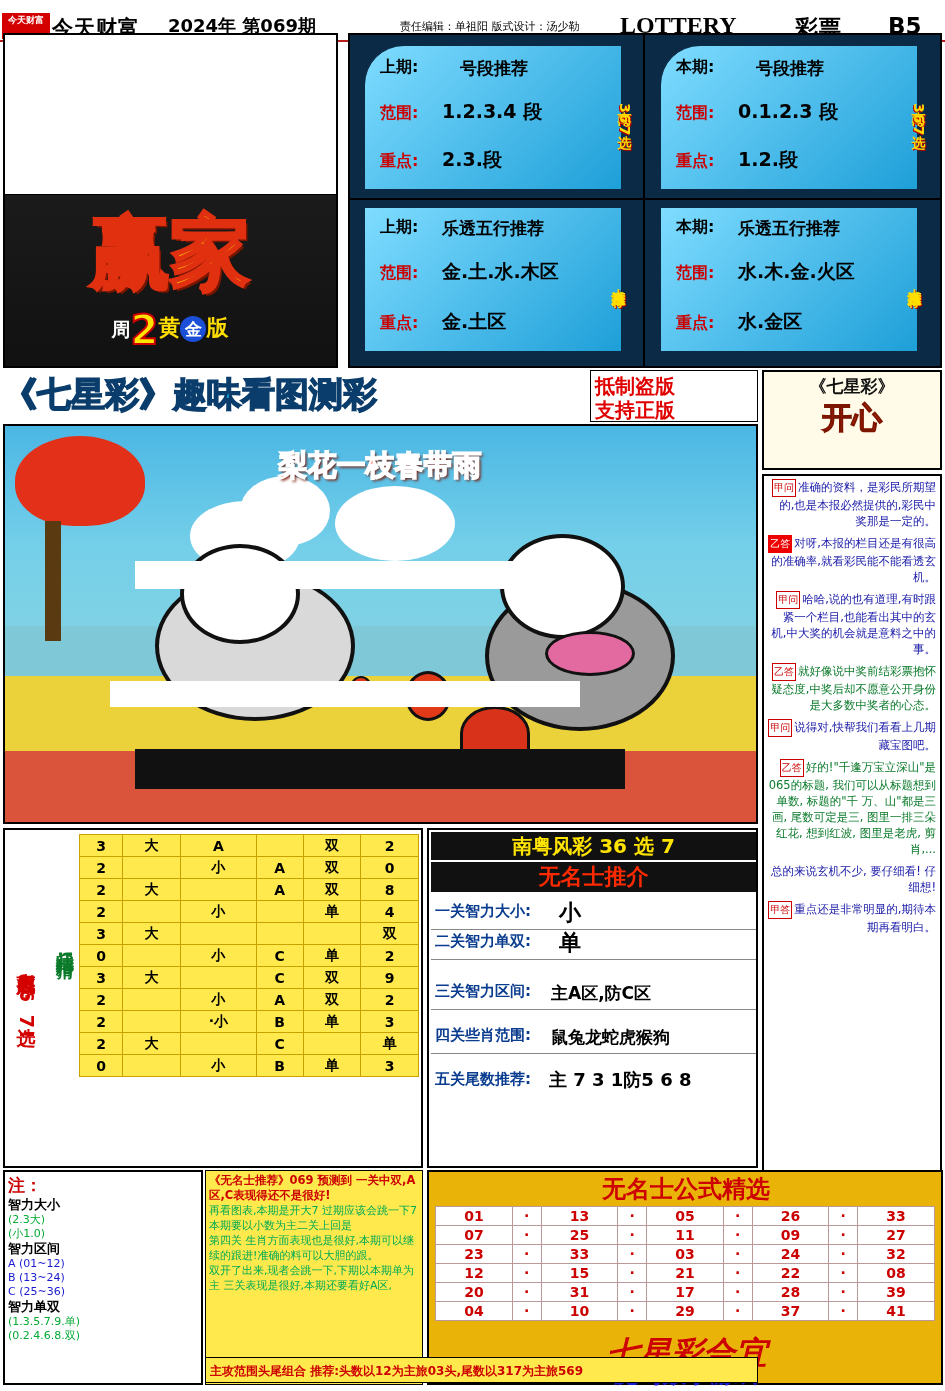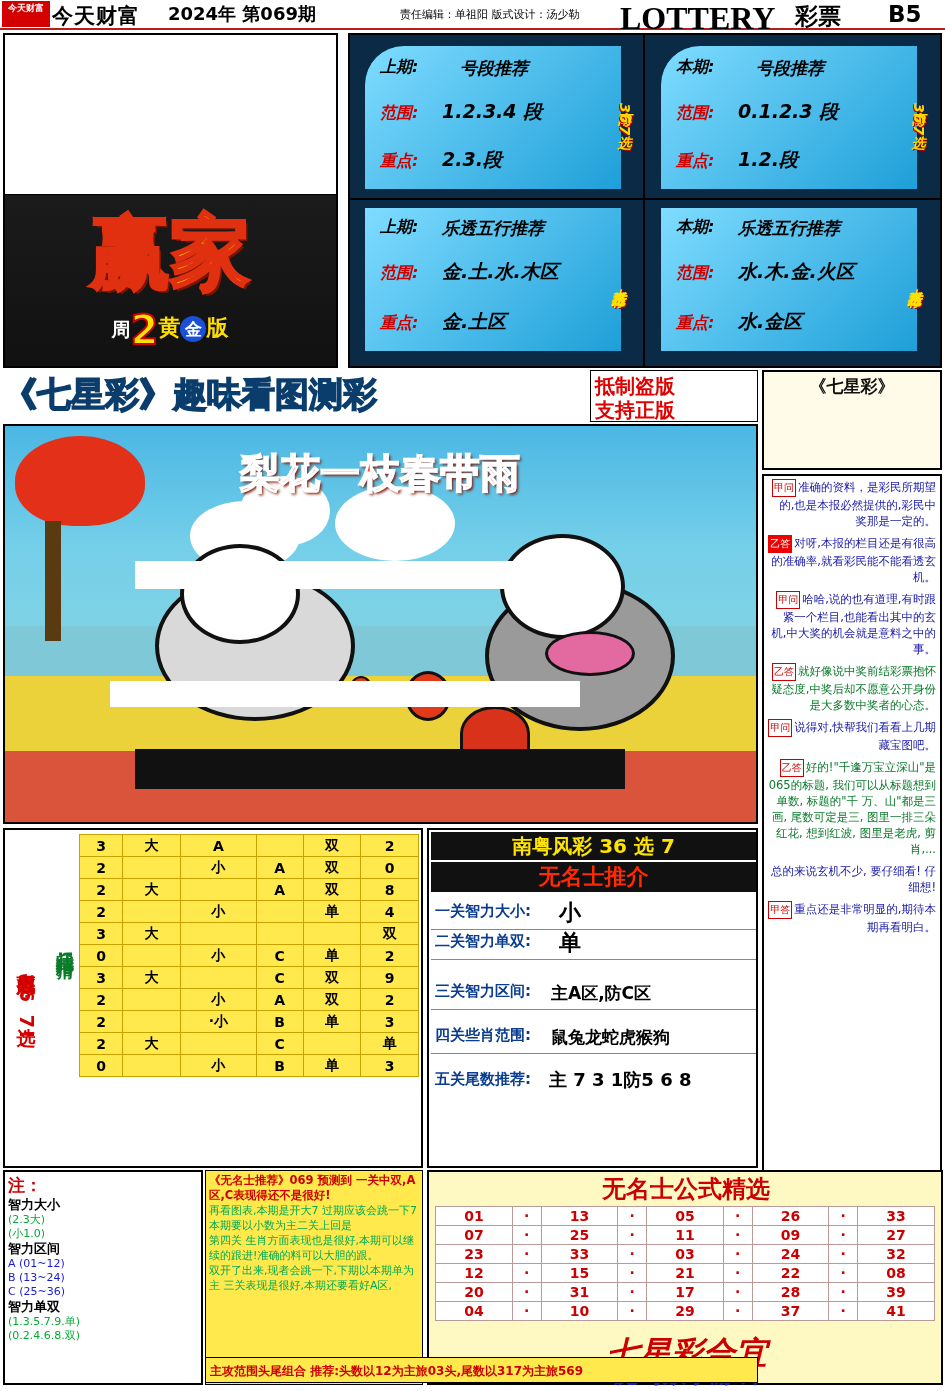--- a/index.html
+++ b/index.html
@@ -7,47 +7,47 @@
   body {
     width: 945px; height: 1391px;
     background: #ffffff;
     font-family: "DejaVu Sans", "Liberation Sans", sans-serif;
     position: relative;
     overflow: hidden;
   }
   .page { position:relative; width:945px; height:1391px; }
 
   
-  .header { position:absolute; left:0; top:0; width:945px; height:30px; border-bottom:2px solid #b91c1c; }
+  .header { position:absolute; left:0; top:12px; width:945px; height:30px; border-bottom:2px solid #b91c1c; }
   .hdr-logo { position:absolute; left:2px; top:1px; width:48px; height:26px; background:#d40000; color:#fff;
      font-size:9px; line-height:9px; font-weight:bold; text-align:center; padding-top:3px; letter-spacing:0px;}
   .hdr-brand { position:absolute; left:52px; top:2px; font-size:21px; font-weight:bold; color:#000; letter-spacing:1px;}
   .hdr-issue { position:absolute; left:168px; top:2px; font-size:18px; font-weight:bold; color:#000;}
   .hdr-credit { position:absolute; left:400px; top:7px; font-size:11px; color:#000;}
-  .hdr-lottery { position:absolute; left:620px; top:0px; font-size:32px; font-weight:bold; color:#000; font-family:"Liberation Serif",serif;}
+  .hdr-lottery { position:absolute; left:620px; top:0px; font-size:24px; font-weight:bold; color:#000; font-family:"Liberation Serif",serif;}
   .hdr-cn { position:absolute; left:795px; top:1px; font-size:23px; font-weight:bold;}
   .hdr-b5 { position:absolute; left:888px; top:1px; font-size:23px; font-weight:bold;}
 
   
   .winner { position:absolute; left:3px; top:33px; width:335px; height:335px; border:2px solid #000; background:#fff;}
   .winner-top { position:absolute; left:0; top:0; width:331px; height:160px; background:#fff; border-bottom:1px solid #000;}
   .winner-bot { position:absolute; left:0; top:160px; width:331px; height:171px;
       background:linear-gradient(180deg,#1b1b1b,#111);}
   .winner-char { position:absolute; left:40px; top:10px; width:250px; height:95px;
       color:#ffd400; font-size:80px; font-weight:bold; text-align:center; line-height:95px;
       -webkit-text-stroke:3px #e03010; text-shadow:3px 3px 0 #7a1500; font-family:"DejaVu Sans",sans-serif;}
   .w-row { position:absolute; left:40px; top:112px; width:250px; height:45px; text-align:center;}
   .w-zhou { font-size:19px; color:#fff; font-weight:bold; vertical-align:middle;}
   .w-2 { font-size:40px; color:#ffe400; font-weight:bold; -webkit-text-stroke:2px #c00; vertical-align:middle;}
   .w-huang { font-size:22px; color:#ffdd00; font-weight:bold;}
   .w-jin { display:inline-block; width:26px; height:26px; border-radius:50%; background:#1b4fd8; color:#fff; font-size:17px; line-height:26px; text-align:center; font-weight:bold;}
   .w-ban { font-size:22px; color:#ffdd00; font-weight:bold;}
 
   
-  .recpanel { position:absolute; left:348px; top:33px; width:594px; height:335px; border:2px solid #000; background:#0a2a46;font-style:italic;}
+  .recpanel { position:absolute; left:348px; top:33px; width:594px; height:335px; border:2px solid #000; background:#0a2a46;}
   .rq { position:absolute; background:linear-gradient(135deg,#7fdcff,#1e9fd8); border:1px solid #0a2a46;}
   .rq-label { position:absolute; font-size:16px; font-weight:bold; color:#000;}
   .rq-val { position:absolute; font-size:19px; font-weight:bold; color:#000;}
   .rq-title { position:absolute; font-size:17px; font-weight:bold; color:#000;}
   .sidetag { position:absolute; width:26px; font-size:14px; font-weight:bold; color:#ffd800;
      writing-mode:vertical-rl; text-align:center; letter-spacing:1px; text-shadow:1px 1px 0 #b00;}
   .sidetag.red { color:#ffe000; }
   .divider-v { position:absolute; background:#000; width:2px;}
   .divider-h { position:absolute; background:#000; height:2px;}
 
@@ -66,21 +66,21 @@
   .kx3 { position:absolute; left:0; top:62px; width:176px; text-align:center; font-size:26px; font-weight:bold; color:#127fd0;}
 
   
   .picture { position:absolute; left:3px; top:424px; width:755px; height:400px; border:2px solid #000; overflow:hidden;}
   .sky { position:absolute; left:0; top:0; width:751px; height:200px; background:linear-gradient(180deg,#4bb7e4,#74cfe9 60%,#7fd2e4);}
   .sky2 { position:absolute; left:0; top:200px; width:751px; height:60px; background:#7ec8d8;}
   .ground { position:absolute; left:0; top:250px; width:751px; height:85px; background:#ecd23a;}
   .ground2 { position:absolute; left:0; top:325px; width:751px; height:75px; background:#d9543a;}
   .blackband { position:absolute; left:130px; top:323px; width:490px; height:40px; background:#111;}
   .pic-title { position:absolute; left:95px; top:20px; width:560px; text-align:center;
-     font-size:40px; font-weight:bold; color:#ff3b1f; -webkit-text-stroke:1.5px #fff; text-shadow:2px 2px 3px #7a1500;}
+     font-size:29px; font-weight:bold; color:#ff3b1f; -webkit-text-stroke:1.5px #fff; text-shadow:2px 2px 3px #7a1500;}
   .cloud { position:absolute; background:#fff; border-radius:50%;}
   .whitestrip { position:absolute; background:#fff;}
 
   
   .commentary { position:absolute; left:762px; top:474px; width:180px; height:860px; border:2px solid #000; background:#fff; padding:3px 4px; overflow:hidden;text-align:right;}
   .cm-p { font-size:11.5px; line-height:16px; color:#1a1aa8; margin:0 0 6px 0; }
   .cm-p.green { color:#0a7a2a; }
   .cm-tag { display:inline-block; border:1px solid #c00; color:#c00; font-size:10px; padding:0 1px; margin-right:2px;}
   .cm-tag.red { background:#e00; color:#fff; border-color:#e00;}
 
@@ -112,21 +112,21 @@
   .br { position:absolute; left:427px; top:828px; width:331px; height:340px; border:2px solid #000; background:#fff;}
   .br-title1 { position:absolute; left:2px; top:2px; width:325px; height:28px; background:#111; color:#ffe400;
      font-size:20px; font-weight:bold; text-align:center; line-height:28px;}
   .br-title2 { position:absolute; left:2px; top:32px; width:325px; height:30px; background:#111; color:#ff2a00;
      font-size:22px; font-weight:bold; text-align:center; line-height:30px;}
   .br-row { position:absolute; left:2px; width:325px; height:34px; border-bottom:1px solid #888;}
   .br-lab { position:absolute; left:4px; top:6px; font-size:15px; font-weight:bold; color:#0a3d8f;}
   .br-val { position:absolute; left:128px; top:2px; font-size:22px; font-weight:bold; color:#000;}
 
   
-  .fx { position:absolute; left:427px; top:1170px; width:516px; height:215px; border:2px solid #000; background:#fef9c3;}
+  .fx { position:absolute; left:427px; top:1170px; width:516px; height:215px; border:2px solid #000; background:#eab308;}
   .fx-title { position:absolute; left:2px; top:2px; width:510px; height:30px; text-align:center;
      font-size:24px; font-weight:bold; color:#c00; line-height:30px;}
   table.fxgrid { position:absolute; left:6px; top:34px; border-collapse:collapse; width:500px;}
   table.fxgrid td { border:1px solid #b99; height:19px; font-size:14px; font-weight:bold; color:#c00; text-align:center; background:#fff;}
   .fx-foot { position:absolute; left:3px; top:160px; width:510px; text-align:center; font-size:32px; font-weight:bold; color:#c00;font-style:italic; }
   .fx-foot2 { position:absolute; left:2px; top:186px; width:510px; text-align:center; font-size:24px; font-weight:bold; color:#1a1ad0;}
   .strip-note { position:absolute; left:205px; top:1357px; width:553px; height:26px; background:#ffe94d; border:1px solid #000;
      font-size:12px; font-weight:bold; color:#c00; line-height:26px; padding-left:4px;}
 </style>
 </head>
@@ -198,20 +198,21 @@
   <div class="banner">
     <span class="banner-txt">《七星彩》趣味看图测彩</span>
   </div>
   <div class="antipirate">
     <div class="ap1">抵制盗版</div>
     <div class="ap2">支持正版</div>
   </div>
 
   <div class="kaixin">
     <div class="kx1">《七星彩》</div>
+    <div class="kx2">开心</div>
   </div>
 
   <div class="picture">
     <div class="sky"></div>
     <div class="sky2"></div>
     <div class="ground"></div>
     <div class="ground2"></div>
 
     <div style="position:absolute;left:10px;top:10px;width:130px;height:90px;background:#e33018;border-radius:50% 50% 45% 45%;"></div>
     <div style="position:absolute;left:40px;top:95px;width:16px;height:120px;background:#5a3a10;"></div>

